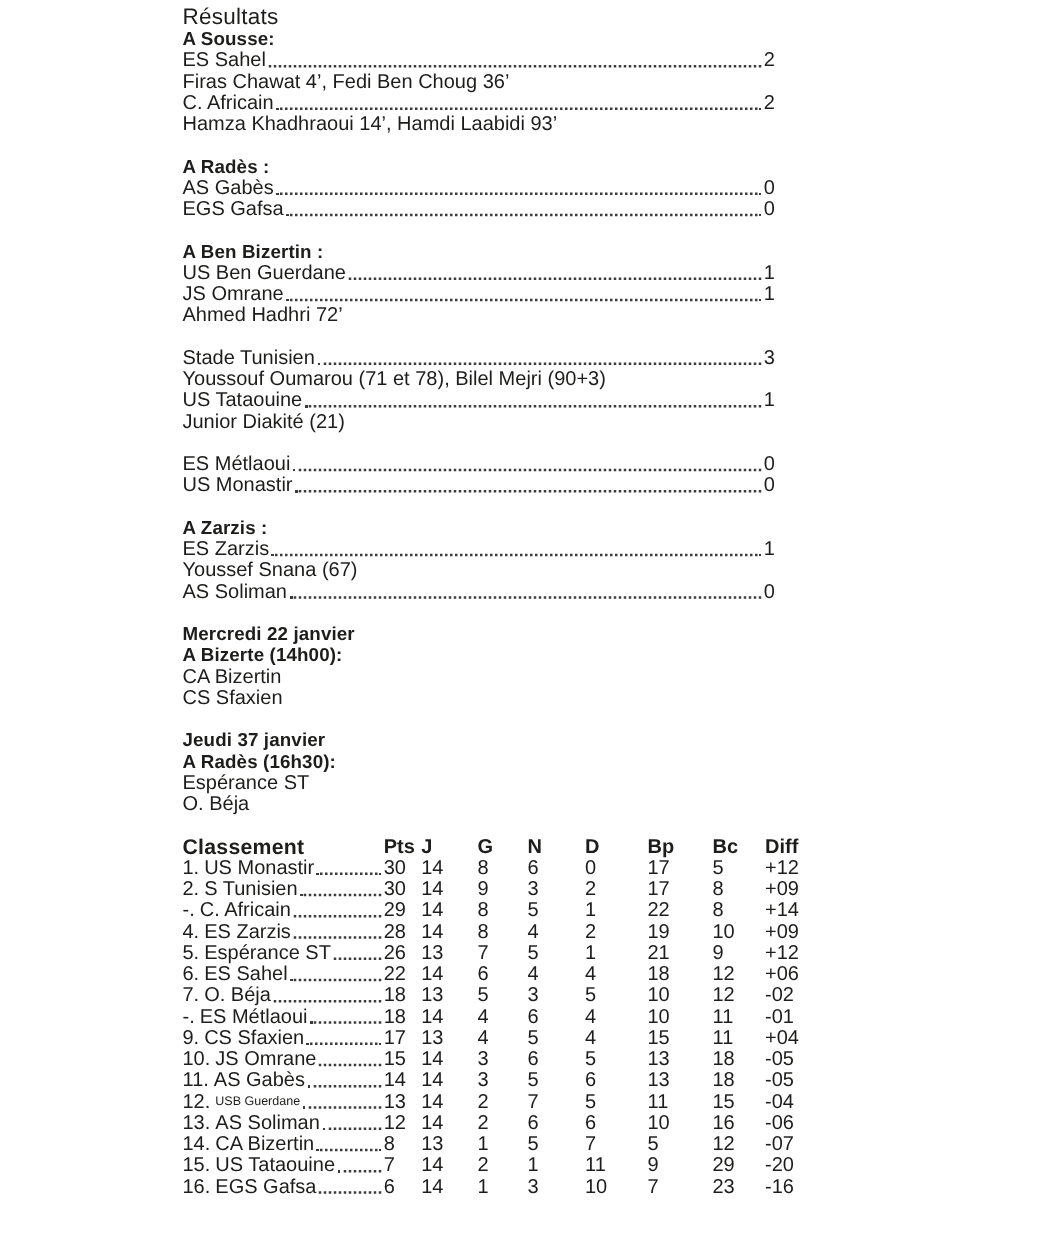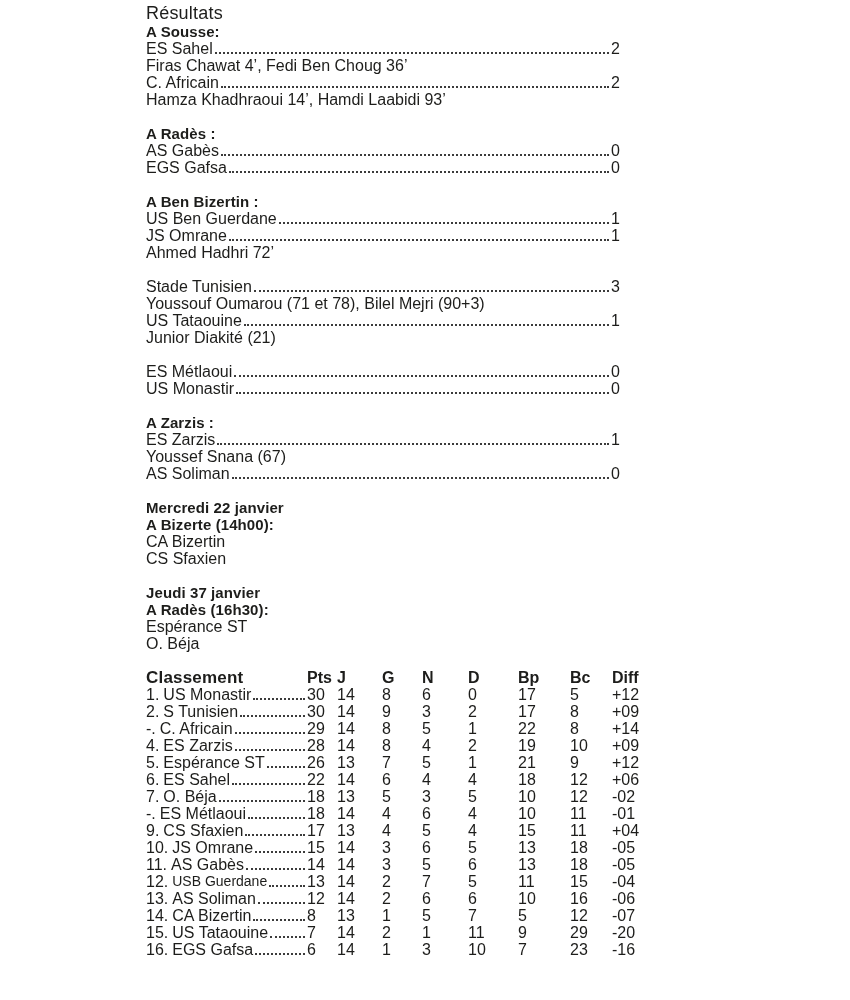--- a/index.html
+++ b/index.html
@@ -38,21 +38,21 @@
     margin: 0 2px 3px 2px; min-width: 8px;
   }
 
   
   .standings { margin-top: 17px; width: 514px; }
   .trow { display: flex; height: 17px; font-size: 16px; line-height: 17px; }
   .trow .cell { flex: 0 0 auto; white-space: nowrap; }
   .c-club { width: 161px; display: flex; }
   .c-club .rank { white-space: nowrap; }
   .c-club .name { white-space: nowrap; margin-left: 4px; }
-  .c-club .name.sm { font-size: 14px; }
+  .c-club .name.sm { font-size: 10px; }
   .c-pts  { width: 30px; }
   .c-j    { width: 45px; }
   .c-g    { width: 40px; }
   .c-n    { width: 46px; }
   .c-d    { width: 50px; }
   .c-bp   { width: 52px; }
   .c-bc   { width: 42px; }
   .c-diff { width: 48px; }
   .thead { font-weight: 700; }
   .thead .c-club { display: block; font-size: 17px; letter-spacing: 0.2px; }

